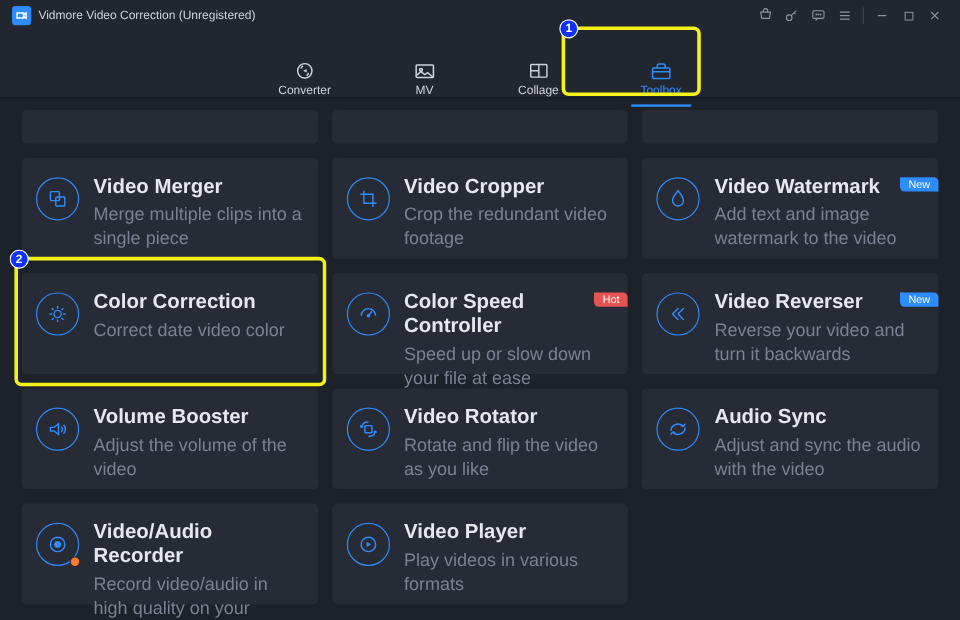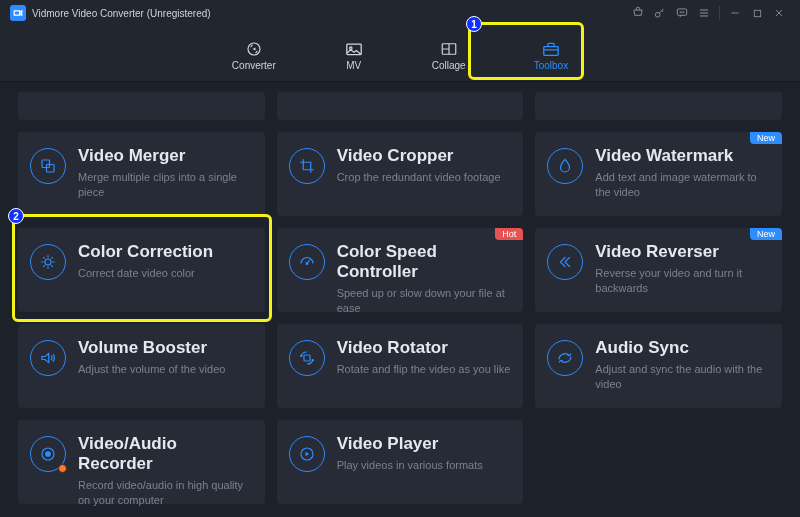--- a/index.html
+++ b/index.html
@@ -37,21 +37,21 @@
     cursor: pointer;
   }
   .titlebar .winicon svg { stroke: currentColor; }
   .titlebar .divider { width:1px; height:14px; background:#3a3f4a; margin:0 4px; }
 
   
   .navtabs {
     height: 56px;
     display: flex;
     justify-content: center;
-    align-items: center;
+    align-items: flex-end;
     gap: 52px;
     background: #22262f;
     border-bottom: 1px solid #15181e;
   }
   .navtab {
     display: flex; flex-direction: column; align-items: center;
     gap: 3px;
     cursor: pointer;
     color: #cfd3db;
     font-size: 10px;
@@ -108,26 +108,26 @@
   }
   .card .text { flex:1; min-width:0; }
   .card .title {
     color:#e5e8ee;
     font-size:17px;
     font-weight:600;
     margin-bottom:4px;
   }
   .card .desc {
     color:#7b8190;
-    font-size:11px;
+    font-size:15px;
     line-height:1.35;
   }
   .badge {
     position:absolute;
-    top:0; right:0;
+    top:16px; right:0;
     font-size:9px;
     color:#fff;
     padding:1px 7px;
     border-radius:0 4px 0 4px;
     font-weight:500;
   }
   .badge.new { background:#2d8cff; }
   .badge.hot { background:#e55353;margin-left:28px; }
 
   
@@ -158,21 +158,21 @@
 </head>
 <body>
 
 <div class="titlebar">
   <div class="logo">
     <svg width="10" height="10" viewBox="0 0 24 24" fill="none" stroke="#fff" stroke-width="3">
         <path d="M3 7h13v10H3z"></path>
         <path d="M16 10l5-3v10l-5-3z"></path>
       </svg>
   </div>
-  <span>Vidmore Video Converter (Unregistered)</span>
+  <span>Vidmore Video Correction (Unregistered)</span>
   <div class="spacer"></div>
   <div class="winicon">
     <svg width="14" height="14" viewBox="0 0 24 24" fill="none" stroke-width="1.6">
         <path d="M5 7h14l-1.5 9h-11z"></path>
         <path d="M9 7V5a3 3 0 016 0v2"></path>
       </svg>
   </div>
   <div class="winicon">
     <svg width="14" height="14" viewBox="0 0 24 24" fill="none" stroke-width="1.6">
         <circle cx="8" cy="15" r="4"></circle>

